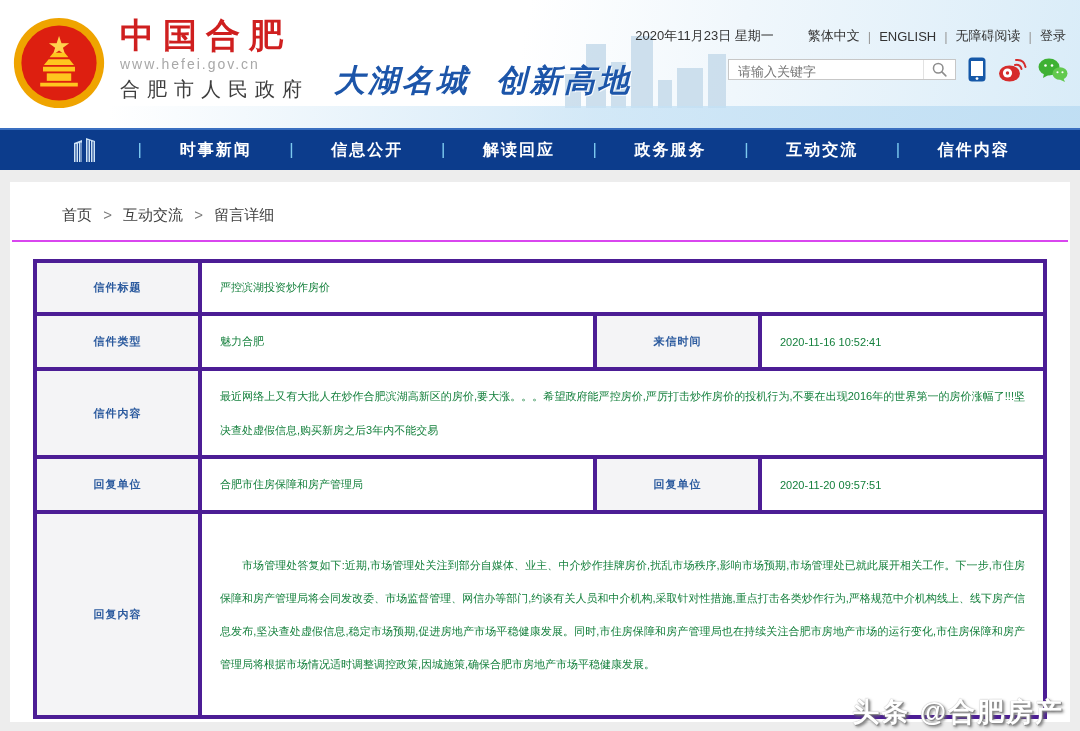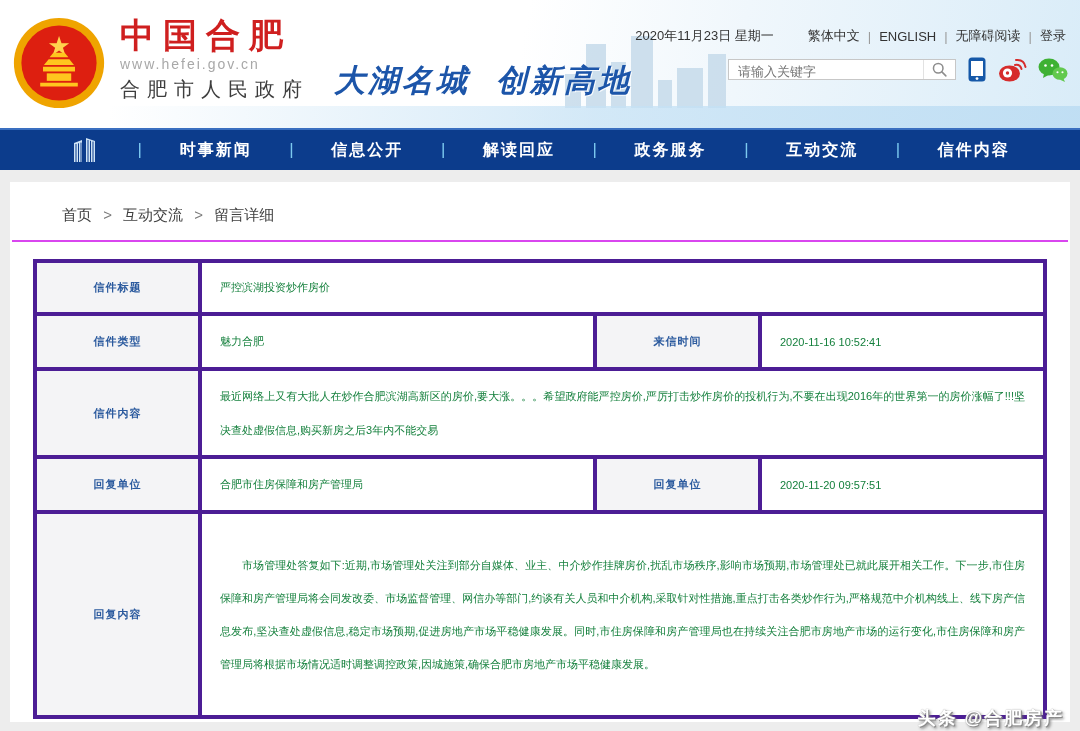--- a/index.html
+++ b/index.html
@@ -96,21 +96,21 @@
   td.lbl {
     background:#f4f4f6; color:#2b5a9e; font-weight:bold; text-align:center; letter-spacing:1px;
   }
   td.val { padding:8px 18px; color:#15803d; background:#fff; }
   td.val-long { line-height:34px; text-align:justify; }
   td.val-reply { line-height:33px; text-align:justify; text-indent:2em; padding-top:12px; padding-bottom:12px; }
 
   
   .watermark {
     position:absolute; right:16px; bottom:1px;
-    font-size:18px; font-weight:bold; letter-spacing:2px; color:#fff;
+    font-size:27px; font-weight:bold; letter-spacing:2px; color:#fff;
     text-shadow: 0 0 1px #9a9a9a, 1px 1px 0 #8a8a8a, 2px 2px 3px #6f6f6f;
     white-space:nowrap;
   }
 </style>
 </head>
 <body>
 
 <div class="header">
 
   <svg class="emblem" viewBox="0 0 100 100">

